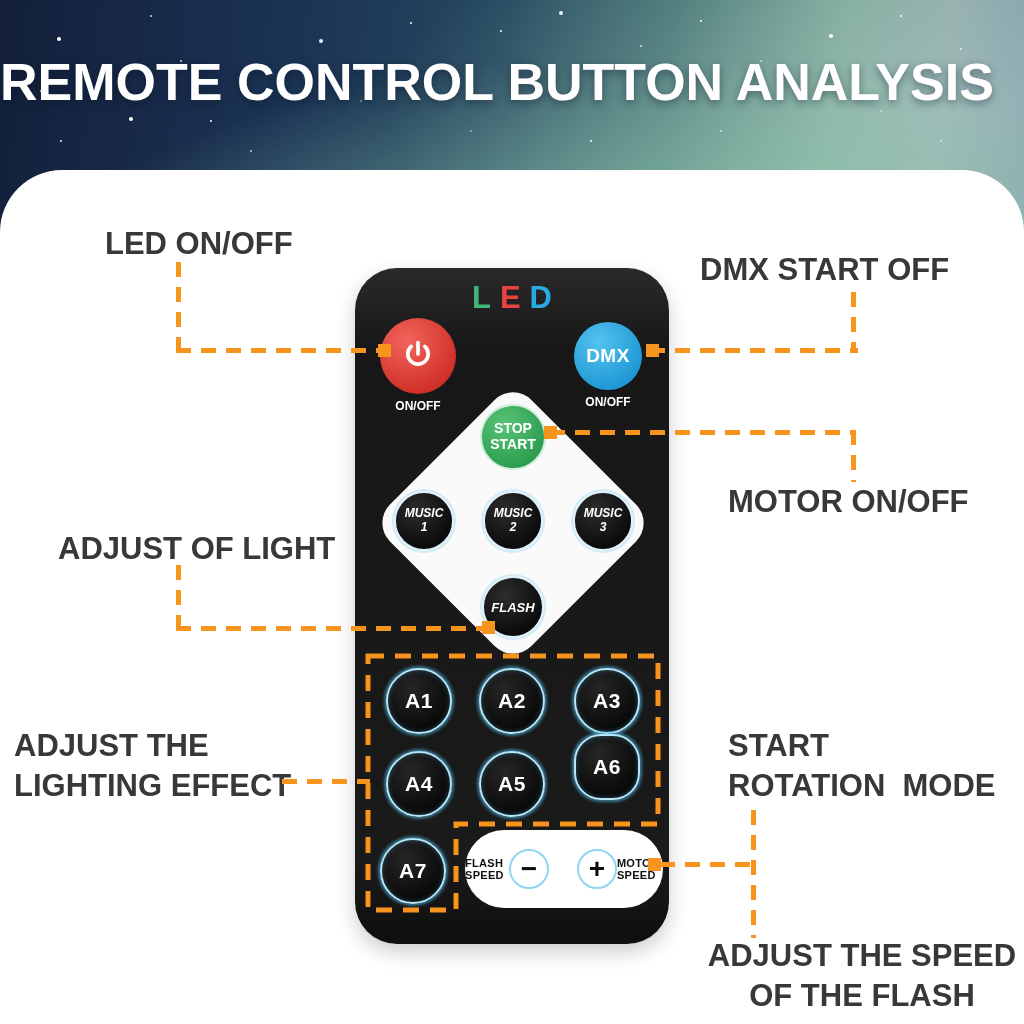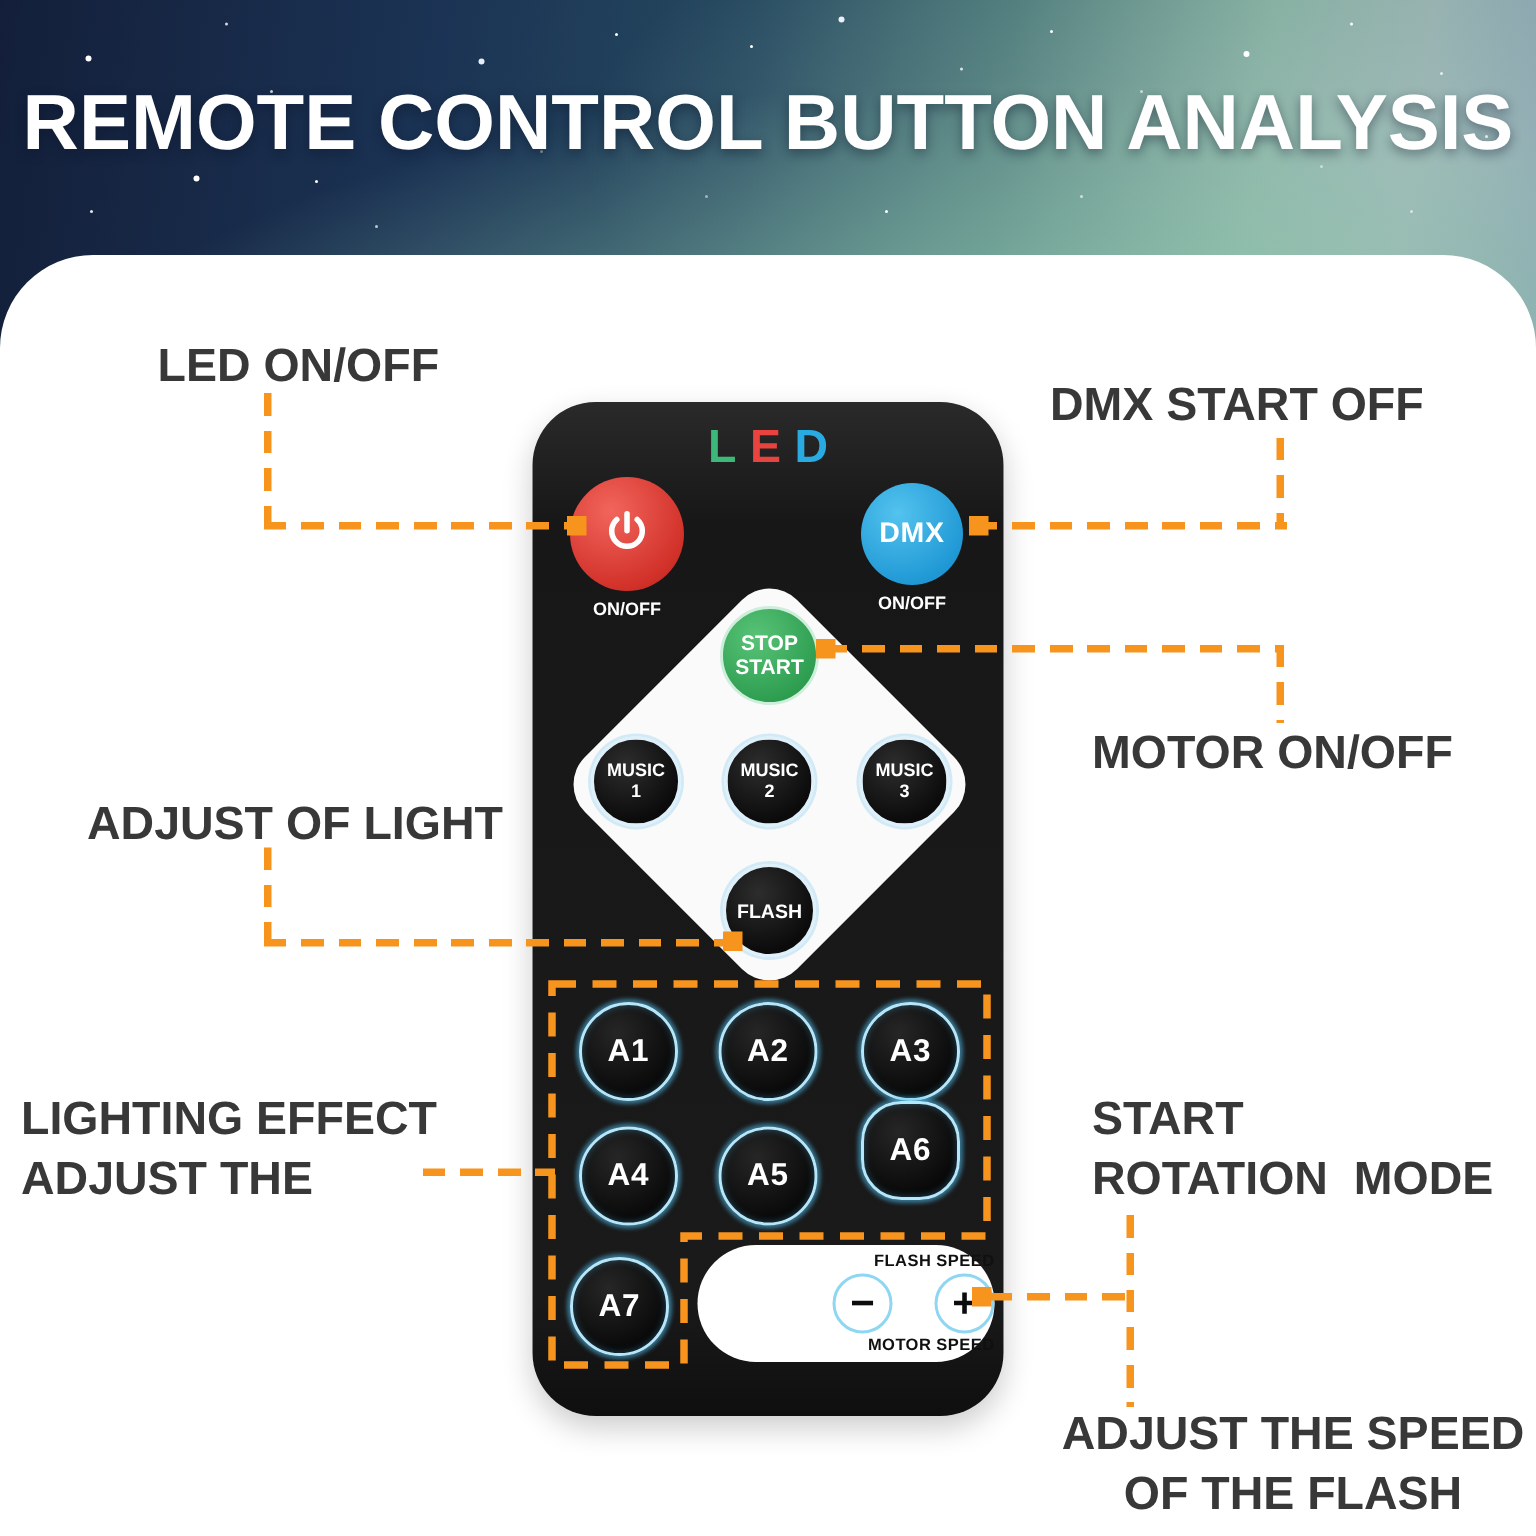--- a/index.html
+++ b/index.html
@@ -13,21 +13,21 @@
       radial-gradient(90% 130% at 92% 35%, rgba(170,200,195,.55) 0%, rgba(170,200,195,0) 60%),
       linear-gradient(97deg,#131F3A 0%,#1B3354 28%,#25495F 48%,#3F6F6F 64%,#79A795 80%,#8FA9A8 90%,#7A93A8 100%);}
   .stars{position:absolute;left:0;top:0;width:2px;height:2px;border-radius:50%;background:transparent;
     box-shadow:58px 38px 0 1px #fff,150px 15px 0 0 #cfd8e8,210px 120px 0 0 #fff,320px 40px 0 1px #e8eef8,
       410px 22px 0 0 #fff,60px 140px 0 0 #dfe6f2,130px 118px 0 1px #fff,250px 150px 0 0 rgba(255,255,255,.7),
       500px 30px 0 0 #fff,560px 12px 0 1px #eef,640px 45px 0 0 rgba(255,255,255,.8),700px 20px 0 0 #fff,
       760px 60px 0 0 rgba(255,255,255,.6),830px 35px 0 1px #fff,900px 15px 0 0 #fff,960px 48px 0 0 rgba(255,255,255,.75),
       990px 90px 0 0 #fff,880px 110px 0 0 rgba(255,255,255,.5),40px 90px 0 0 #fff,470px 130px 0 0 rgba(255,255,255,.5),
       590px 140px 0 0 #fff,940px 140px 0 0 rgba(255,255,255,.6),180px 60px 0 0 rgba(255,255,255,.8),
       360px 100px 0 0 rgba(255,255,255,.45),720px 130px 0 0 rgba(255,255,255,.65);}
-  .title{position:absolute;left:0;top:52px;width:100%;margin:0;text-align:center;z-index:2;
+  .title{position:absolute;left:0;top:52px;width:100%;margin:0;z-index:2;
          font-size:52px;font-weight:800;color:#fff;letter-spacing:0;
          text-shadow:0 3px 8px rgba(10,20,40,.45);}
   .panel{position:absolute;left:0;top:170px;width:1024px;height:854px;background:#fff;
          border-radius:62px 62px 0 0;z-index:1;}
 
   
   .remote{position:absolute;left:355px;top:268px;width:314px;height:676px;z-index:2;
           background:linear-gradient(180deg,#2a2a2a,#171717 12%,#1a1a1a 88%,#0f0f0f);
           border-radius:42px;box-shadow:0 8px 20px rgba(0,0,0,.2);}
   .brand{position:absolute;top:12px;left:0;width:100%;text-align:center;
@@ -45,35 +45,35 @@
   .lbl-power{left:25px;top:131px;width:76px;}
   .lbl-dmx{left:219px;top:127px;width:68px;}
 
   .diamond{position:absolute;left:58px;top:155px;width:200px;height:200px;background:#fafafa;
            border-radius:26px;transform:rotate(45deg);z-index:1;}
 
   .btn-start{left:125px;top:136px;width:66px;height:66px;font-size:14px;line-height:1.12;
              background:radial-gradient(circle at 36% 30%,#58c377,#2b9b4e 78%);
              border:2px solid #cdeeda;}
   .btn-dark{background:radial-gradient(circle at 38% 30%,#2d2d2d,#0b0b0b 72%);
-            border:2px solid #def0fa;box-shadow:0 0 0 2px rgba(120,200,240,.3);}
+            border:2px solid #def0fa;box-shadow:0 0 0 2px rgba(120,200,240,.3);font-style:italic;}
   .btn-music{width:60px;height:60px;font-size:12px;line-height:1.15;}
   .m1{left:39px;top:223px;} .m2{left:128px;top:223px;} .m3{left:218px;top:223px;}
   .btn-flash{left:127px;top:308px;width:62px;height:62px;font-size:13px;}
 
   .btn-a{width:66px;height:66px;font-size:21px;letter-spacing:.5px;
          background:radial-gradient(circle at 38% 30%,#262626,#090909 72%);
          border:2px solid #b5e6f9;
          box-shadow:0 0 3px 2px rgba(80,195,245,.55), inset 0 0 5px rgba(80,195,245,.35);}
   .a1{left:31px;top:400px;} .a2{left:124px;top:400px;} .a3{left:219px;top:400px;}
   .a4{left:31px;top:483px;} .a5{left:124px;top:483px;} .a6{left:219px;top:466px;border-radius:27px;}
   .a7{left:25px;top:570px;}
 
   .speed-panel{position:absolute;left:110px;top:562px;width:198px;height:78px;background:#fff;
-               border-radius:40px;display:flex;flex-direction:column;align-items:flex-end;
+               border-radius:40px;display:flex;flex-direction:row;align-items:center;
                justify-content:space-between;padding:5px 0 5px;box-sizing:border-box;z-index:2;}
   .speed-top,.speed-bottom{font-size:11px;font-weight:800;color:#101010;letter-spacing:.3px;}
   .speed-row{display:flex;gap:28px;align-items:center;margin:-3px 0;}
   .speed-circle{width:40px;height:40px;border-radius:50%;border:2px solid #8fd6f3;background:#fff;
                 display:flex;align-items:center;justify-content:center;
                 font-size:28px;font-weight:800;color:#0c0c0c;line-height:1;box-sizing:border-box;}
 
   
   .callout{position:absolute;color:#383838;font-weight:800;font-size:31px;line-height:1.3;z-index:4;}
   .c-led{left:105px;top:224px;}
@@ -180,22 +180,22 @@
       </div>
       <div class="speed-bottom">MOTOR SPEED</div>
     </div>
   </div>
 
   <div class="callout c-led">LED ON/OFF</div>
   <div class="callout c-dmx">DMX START OFF</div>
   <div class="callout c-motor">MOTOR ON/OFF</div>
   <div class="callout c-flash">ADJUST OF LIGHT</div>
   <div class="callout c-lighting">
+    <div>ADJUST THE</div>
     <div>LIGHTING EFFECT</div>
-    <div>ADJUST THE</div>
   </div>
   <div class="callout c-rotation">
     <div>START</div>
     <div class="ws-pre">ROTATION  MODE</div>
   </div>
   <div class="callout c-speed">
     <div>ADJUST THE SPEED</div>
     <div>OF THE FLASH</div>
   </div>
 

